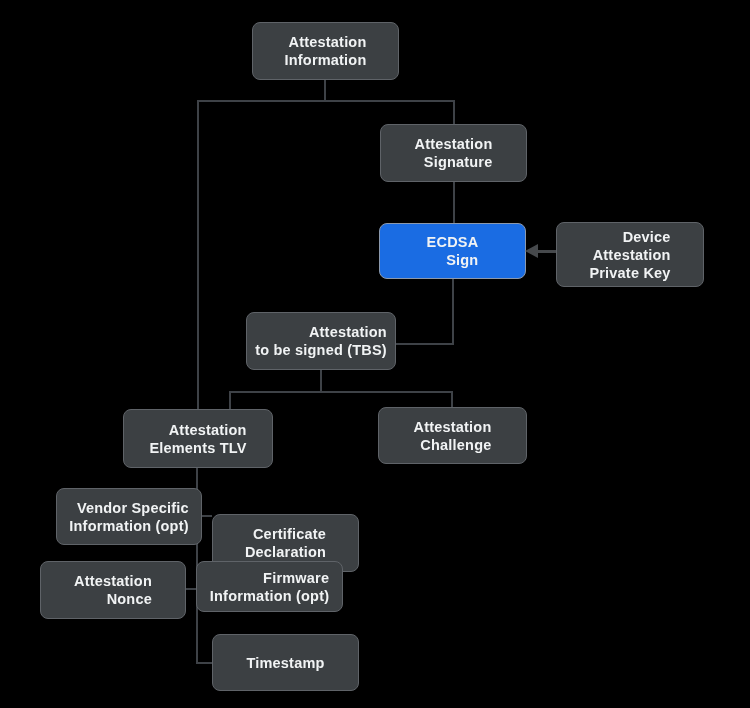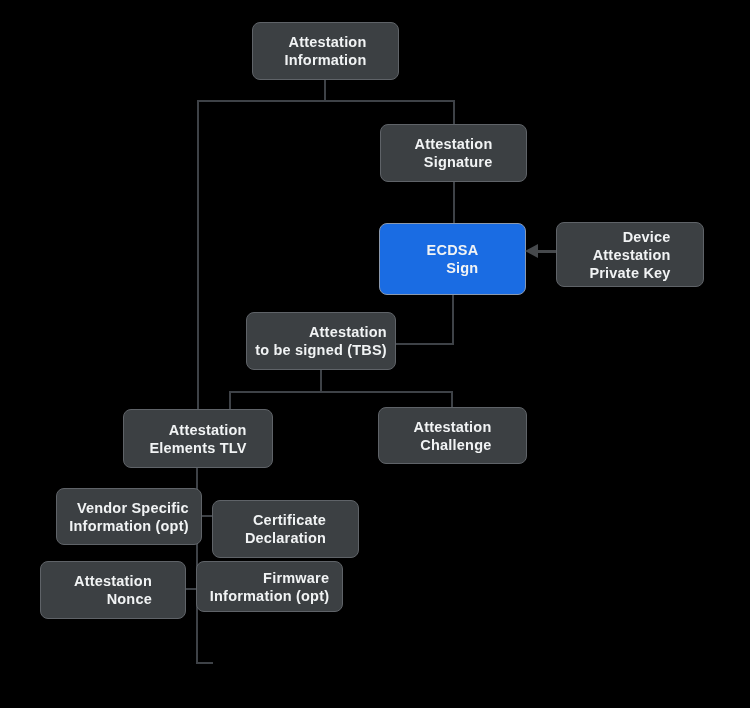--- a/index.html
+++ b/index.html
@@ -78,42 +78,43 @@
 
   <div class="arrow-line" style="left:536px;top:250px;width:21px"></div>
   <div class="arrow-head" style="left:525px;top:244px"></div>
 
   <div class="node" style="left:252px;top:22px;width:147px;height:58px">Attestation
 Information</div>
 
   <div class="node" style="left:380px;top:124px;width:147px;height:58px">Attestation
 Signature</div>
 
-  <div class="node accent" style="left:379px;top:223px;width:147px;height:72px">ECDSA
+  <div class="node accent" style="left:379px;top:223px;width:147px;height:56px">ECDSA
 Sign</div>
 
   <div class="node" style="left:556px;top:222px;width:148px;height:65px">Device
 Attestation
 Private Key</div>
 
   <div class="node" style="left:246px;top:312px;width:150px;height:58px">Attestation
 to be signed (TBS)</div>
 
   <div class="node" style="left:123px;top:409px;width:150px;height:59px">Attestation
 Elements TLV</div>
 
   <div class="node" style="left:378px;top:407px;width:149px;height:57px">Attestation
 Challenge</div>
 
   <div class="node" style="left:56px;top:488px;width:146px;height:57px">Vendor Specific
 Information (opt)</div>
 
-  <div class="node" style="left:212px;top:500px;width:147px;height:58px">Certificate
+  <div class="node" style="left:212px;top:514px;width:147px;height:58px">Certificate
 Declaration</div>
 
   <div class="node" style="left:40px;top:561px;width:146px;height:58px">Attestation
 Nonce</div>
 
   <div class="node" style="left:196px;top:561px;width:147px;height:51px">Firmware
 Information (opt)</div>
 
+  <div class="node" style="left:212px;top:634px;width:147px;height:57px">Timestamp</div>
 
 </div>
 
 </body></html>

